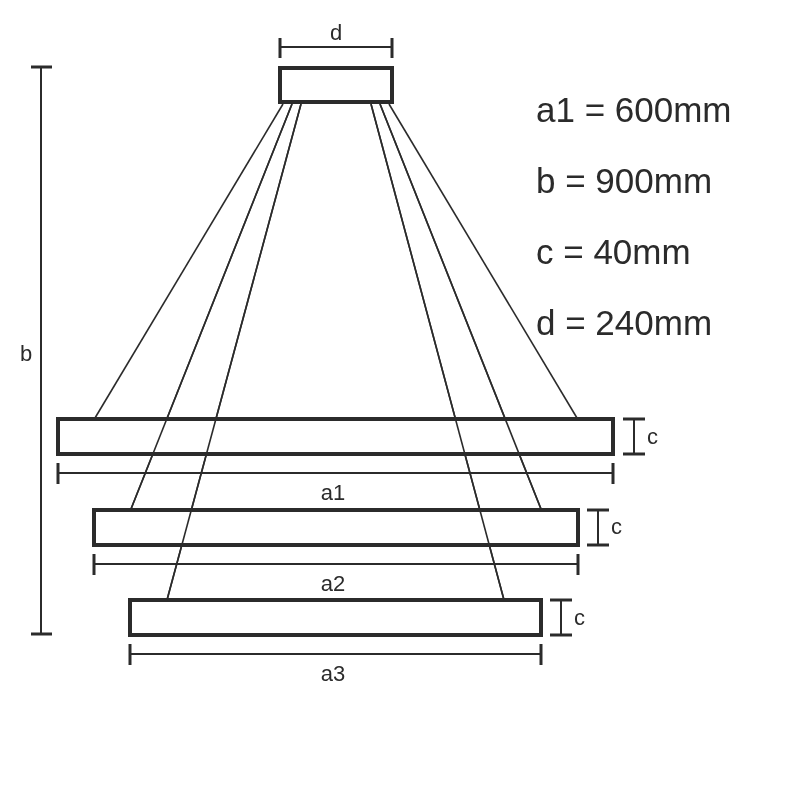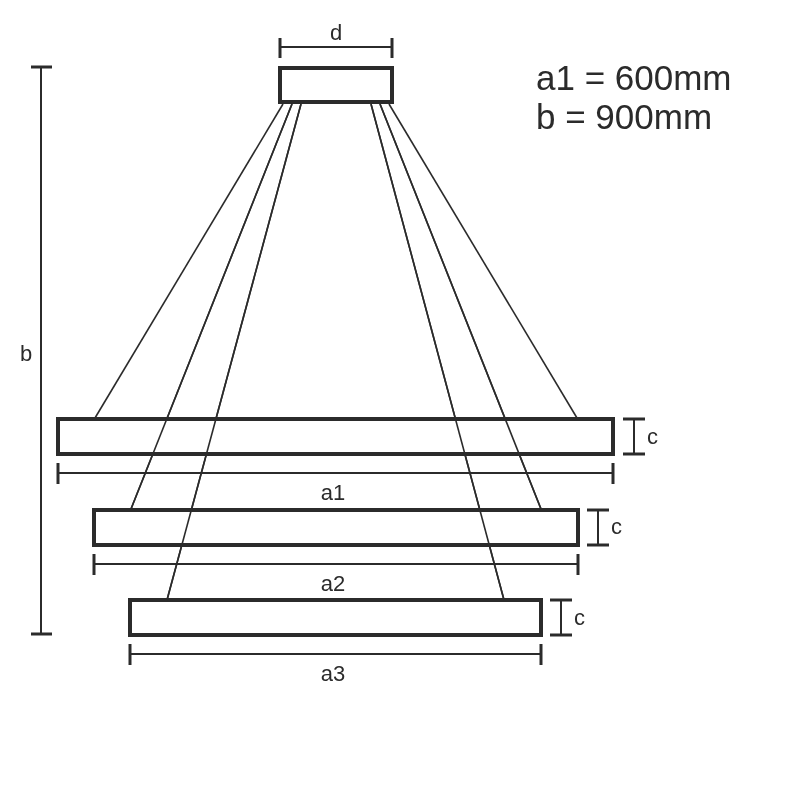--- a/index.html
+++ b/index.html
@@ -1,20 +1,20 @@
 <!DOCTYPE html>
 <html><head>
   <meta charset="utf-8">
   <style>
     html, body { margin: 0; padding: 0; background: #ffffff; }
     body { width: 800px; height: 800px; position: relative; overflow: hidden; }
     svg { position: absolute; left: 0; top: 0; }
     .lbl { font-family: "Liberation Sans", sans-serif; fill: #2b2b2b; }
     .legend { position: absolute; left: 536px; top: 58px; font-family: "Liberation Sans", sans-serif; font-size: 35px; line-height: 39px; color: #2b2b2b; }
-    .legend div { white-space: nowrap; }
+    .legend div { white-space: nowrap; margin-top: 32px; }
   </style>
 </head>
 <body>
 
 <svg width="800" height="800" viewBox="0 0 800 800">
   <g stroke="#2b2b2b" fill="none">
 
     <g>
       <line x1="280" y1="47" x2="392" y2="47" stroke-width="2"></line>
       <line x1="280" y1="38" x2="280" y2="58" stroke-width="3"></line>
@@ -92,13 +92,15 @@
   <text class="lbl" x="611" y="534" font-size="22">c</text>
   <text class="lbl" x="574" y="625" font-size="22">c</text>
   <text class="lbl" x="333" y="500" font-size="22" text-anchor="middle">a1</text>
   <text class="lbl" x="333" y="591" font-size="22" text-anchor="middle">a2</text>
   <text class="lbl" x="333" y="681" font-size="22" text-anchor="middle">a3</text>
 </svg>
 
 <div class="legend">
   <div>a1 = 600mm</div>
   <div>b = 900mm</div>
+  <div>c = 40mm</div>
+  <div>d = 240mm</div>
 </div>
 
 </body></html>

